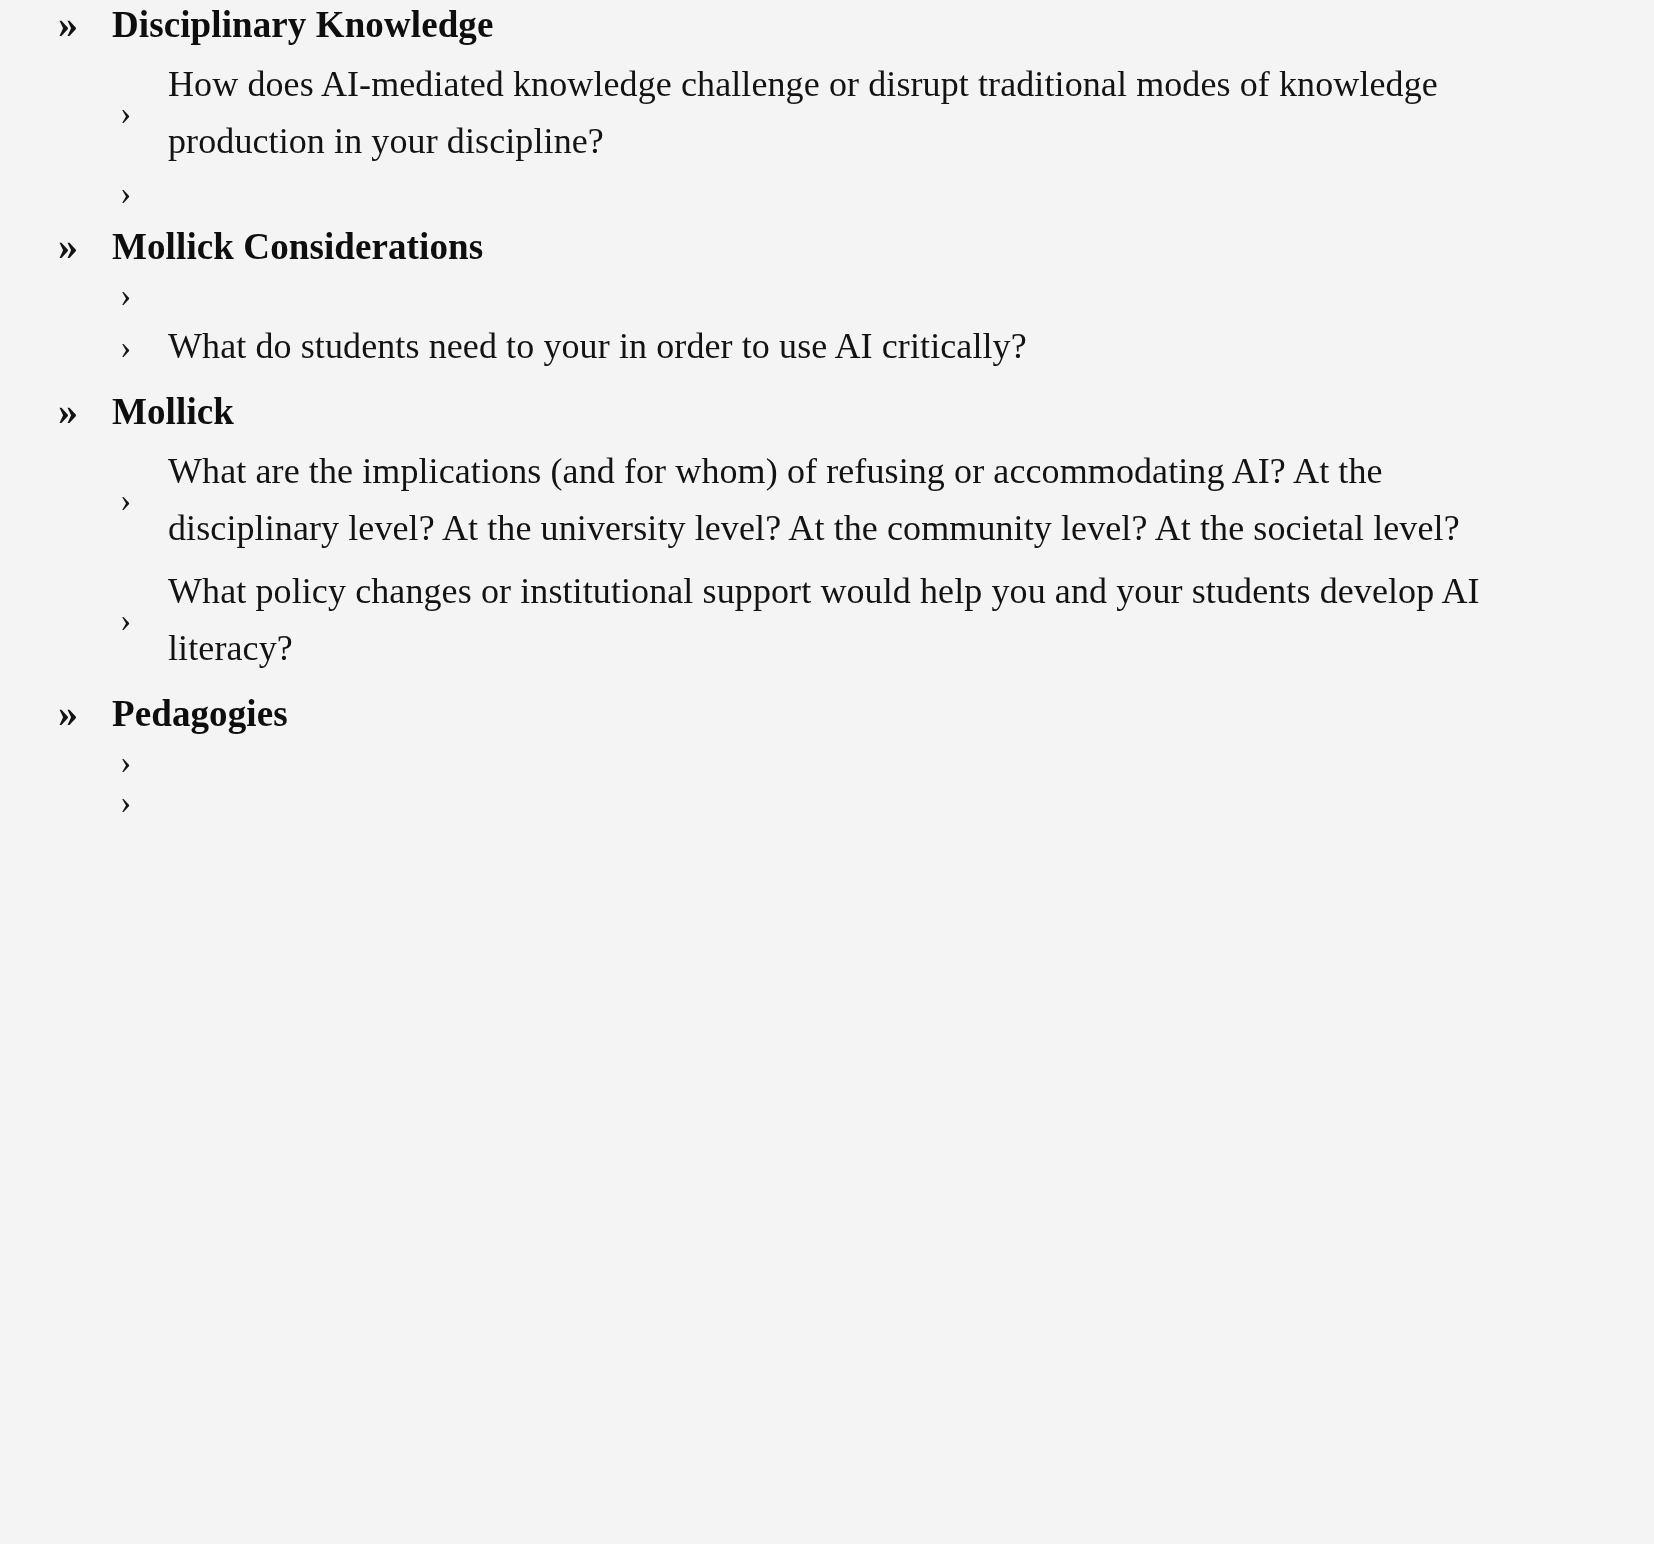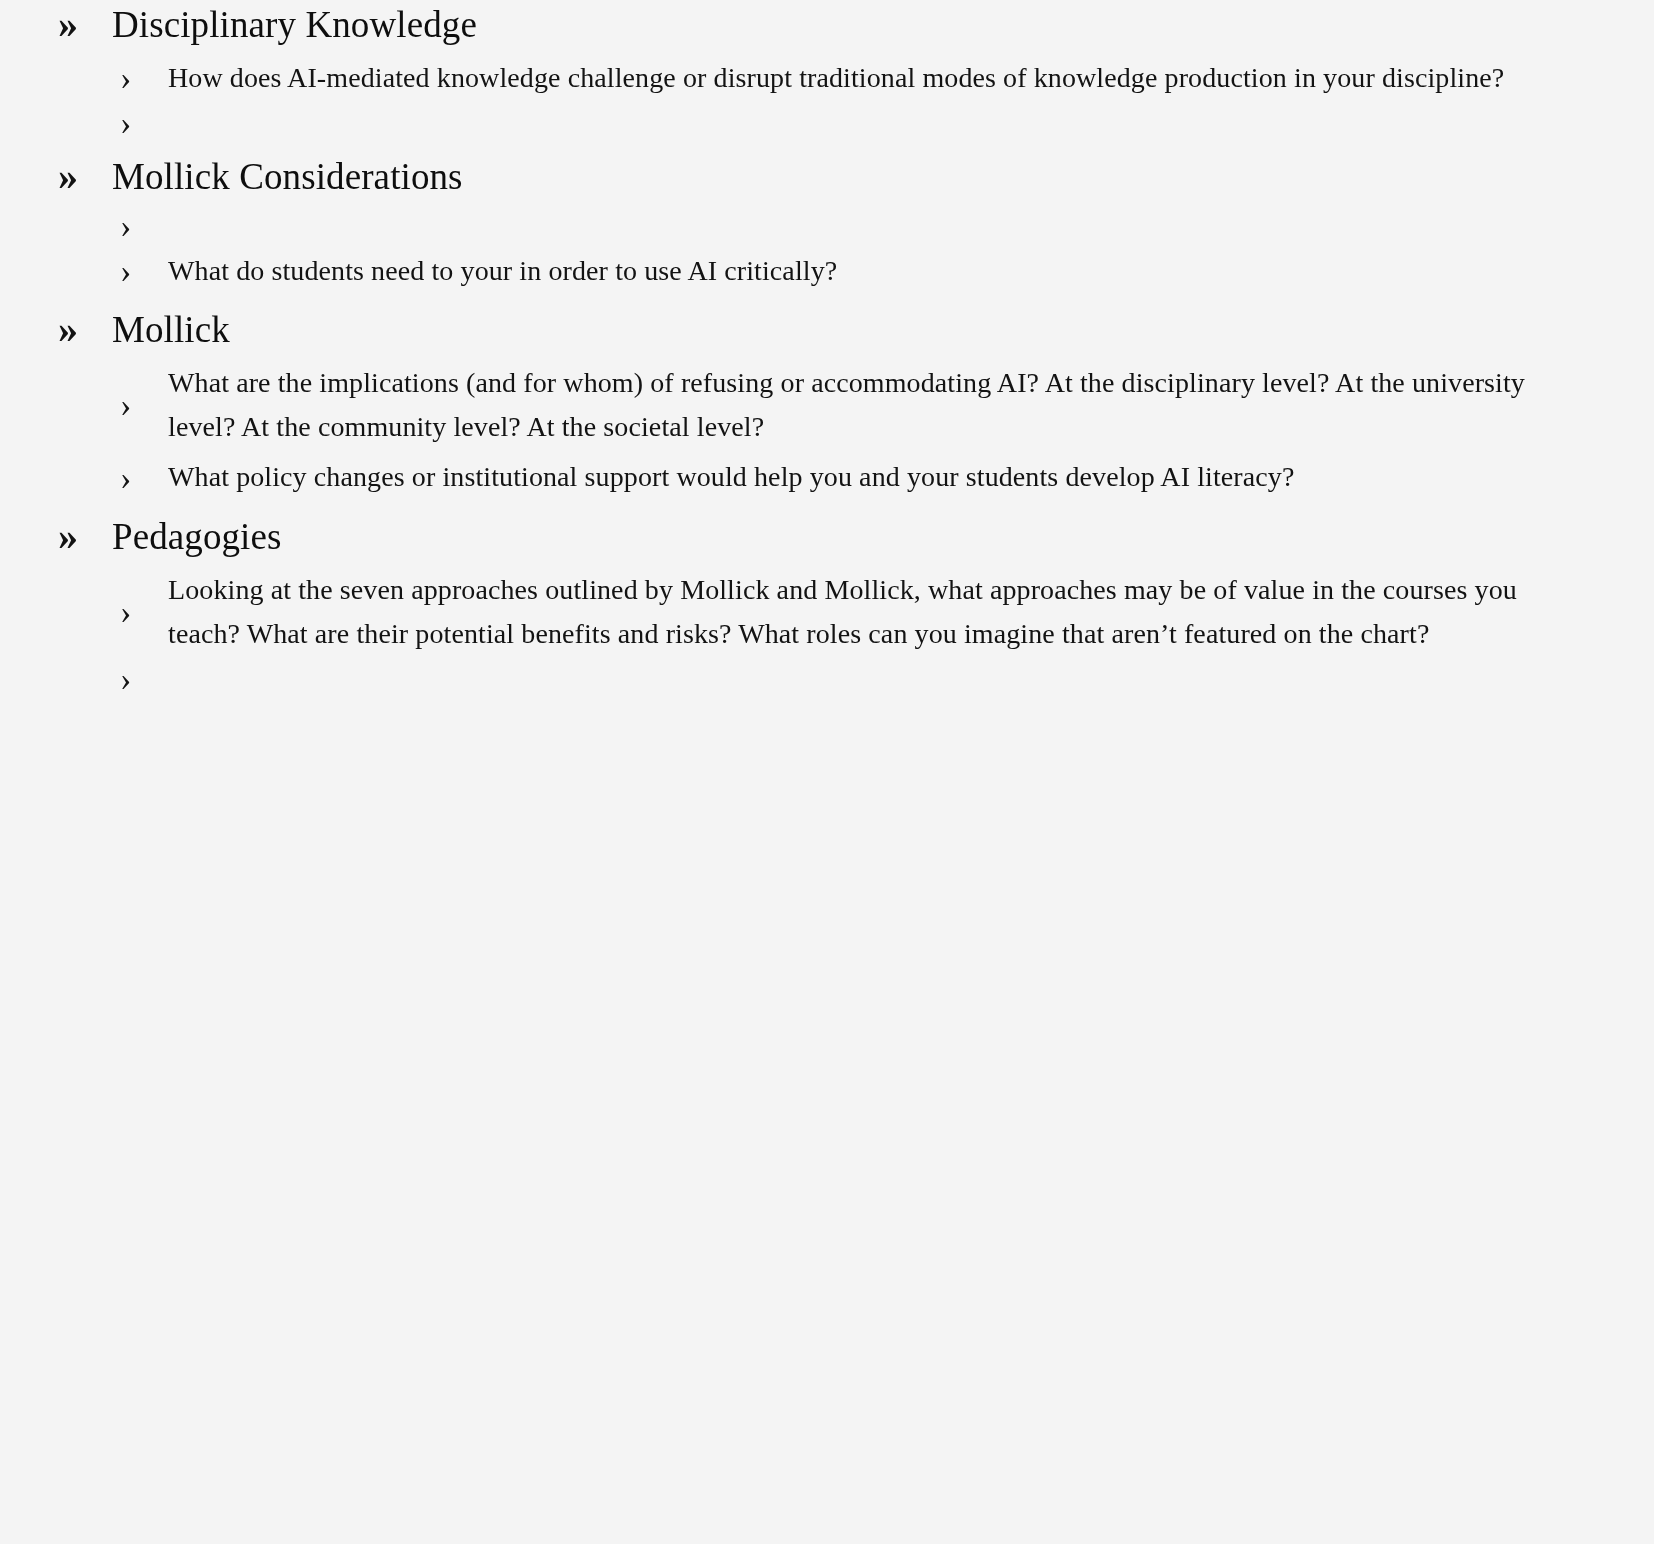--- a/index.html
+++ b/index.html
@@ -43,21 +43,21 @@
     font-size: 40px;
     line-height: 1;
     font-weight: 700;
     color: #131313;
     letter-spacing: -1px;
   }
 
   .group-title {
     font-size: 37px;
     line-height: 1.14;
-    font-weight: 400;
+    font-weight: 700;
     color: #0e0e0e;
     letter-spacing: 0.1px;
   }
 
   
   .sub-list {
     display: block;
   }
 
   .sub-item {
@@ -73,21 +73,21 @@
     width: 48px;
     font-size: 34px;
     line-height: 1;
     font-weight: 400;
     color: #141414;
     text-align: left;
   }
 
   .sub-text {
     flex: 1 1 auto;
-    font-size: 28px;
+    font-size: 36px;
     line-height: 1.58;
     color: #131313;
     letter-spacing: 0.1px;
   }
 </style>
 </head>
 <body>
 
 <div id="outline">
     <div class="group">
@@ -137,20 +137,19 @@
       </div>
     </div>
     <div class="group">
       <div class="group-head">
         <span class="group-marker">»</span>
         <span class="group-title">Pedagogies</span>
       </div>
       <div class="sub-list">
         <div class="sub-item">
           <span class="sub-marker">›</span>
-          <span class="sub-text">Looking at the seven approaches outlined by Mollick and Mollick, what approaches may be of value in the courses you teach? What are their potential benefits and risks? What roles can you imagine that aren’t featured on the chart?</span>
         </div>
         <div class="sub-item">
           <span class="sub-marker">›</span>
         </div>
       </div>
     </div>
   </div>
 
 </body></html>

